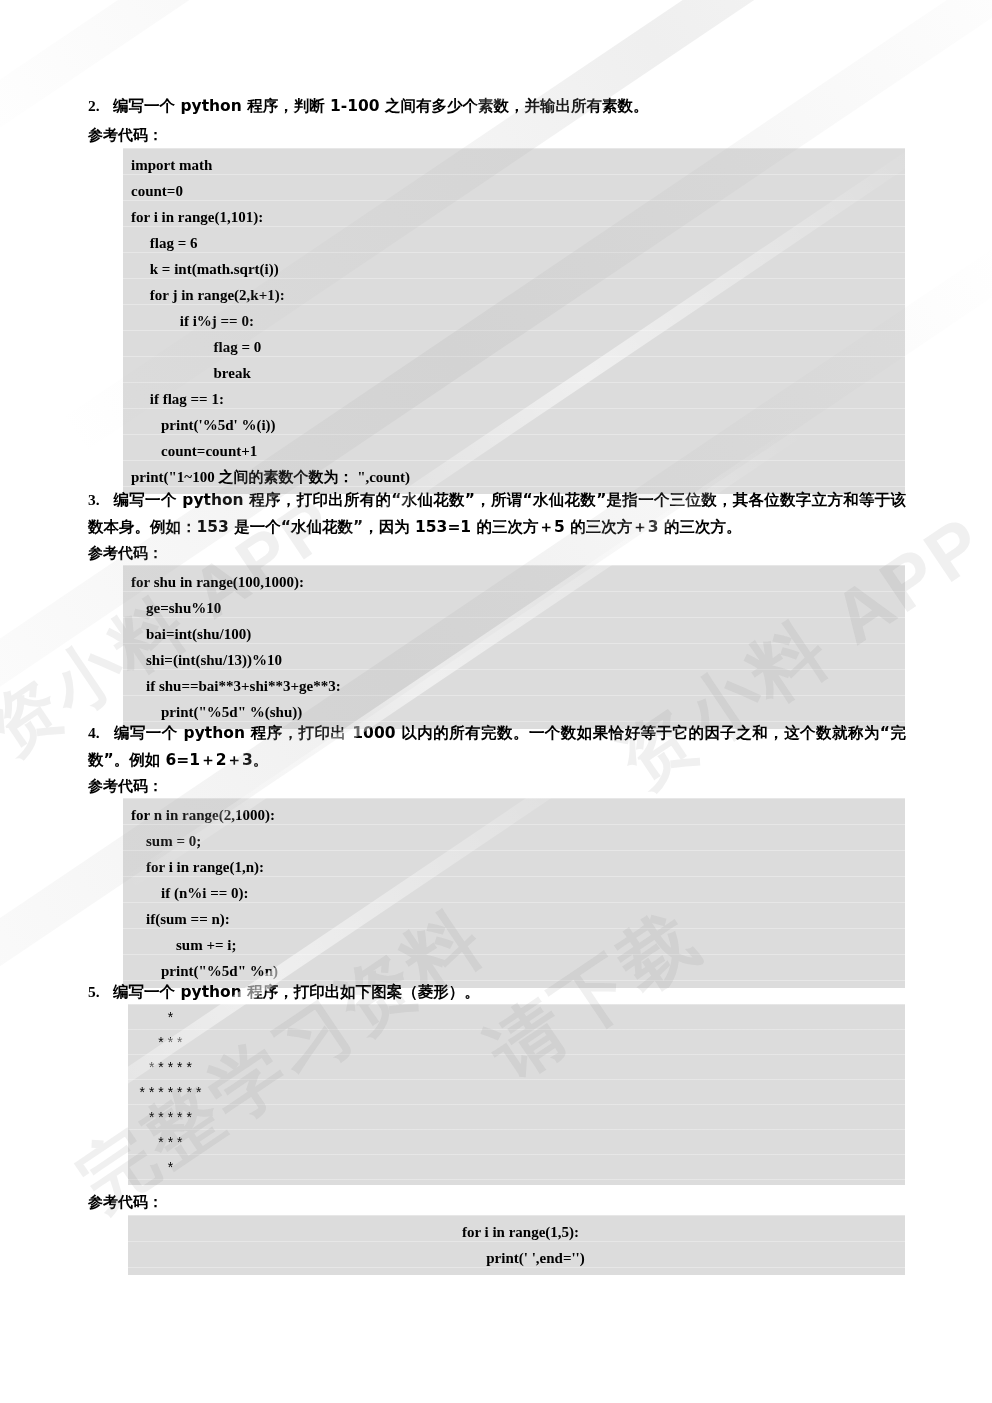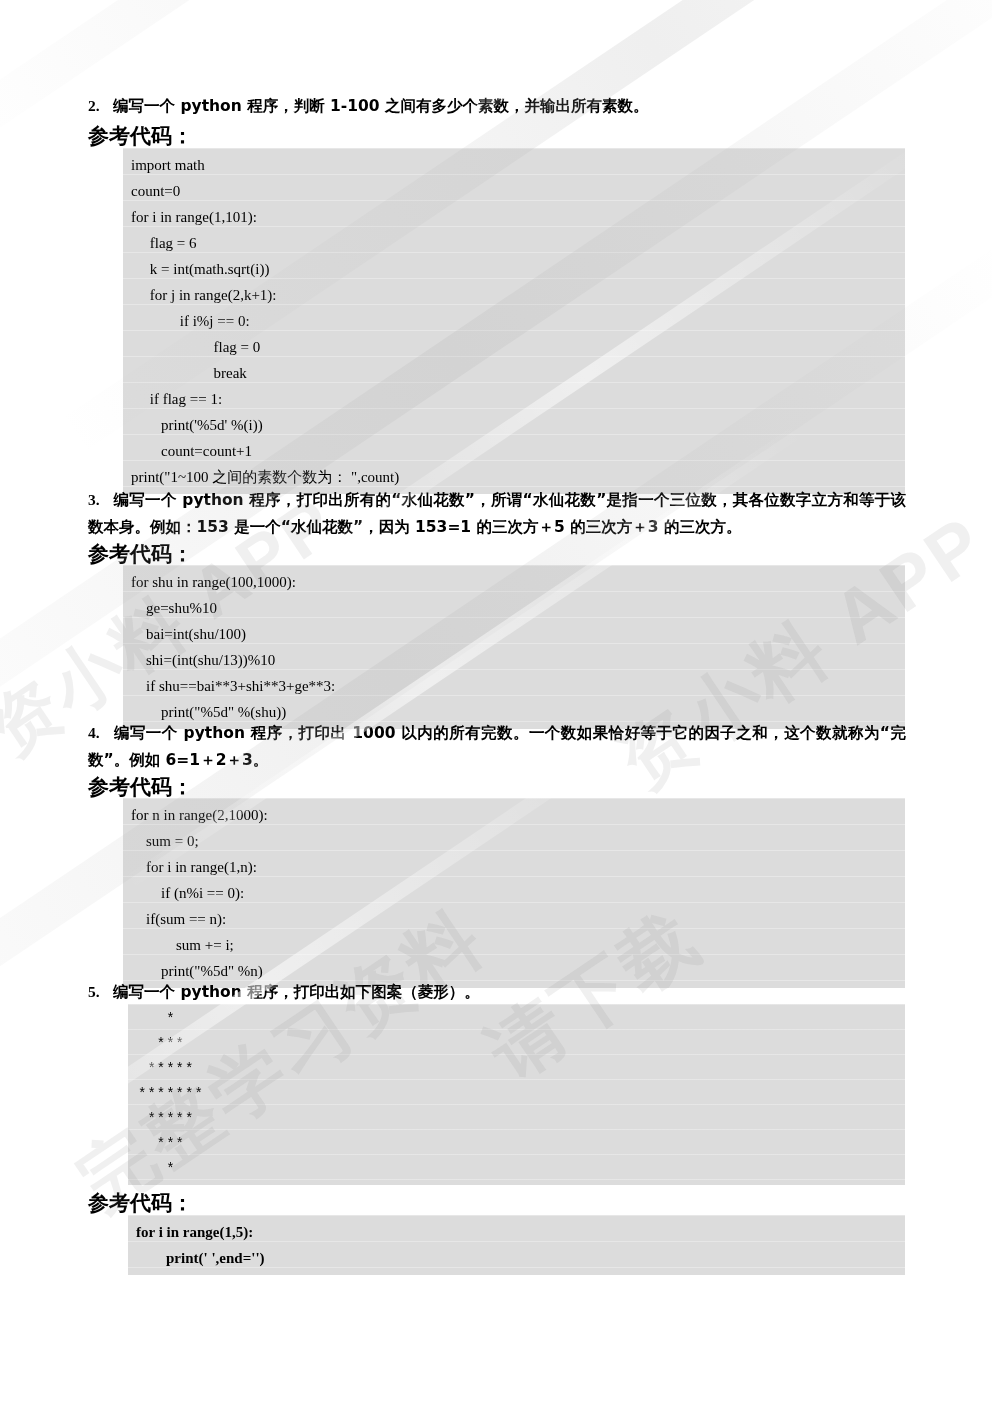--- a/index.html
+++ b/index.html
@@ -61,24 +61,24 @@
     line-height: 27px;
     text-align: justify;
     text-justify: inter-ideograph;
   }
   .para .num {
     font-family: "Liberation Serif", serif;
   }
   .label-ref {
     position: absolute;
     left: 88px;
-    font-size: 21px;
+    font-size: 15px;
     line-height: 27px;
     font-weight: 700;
-    font-family: Liberation Sans, sans-serif;
+    font-family: Liberation Serif, serif;
   }
   .heading-cn {
     font-family: "DejaVu Sans", "Liberation Sans", sans-serif;
     font-weight: 700;
   }
 
   
   .code-block {
     position: absolute;
     left: 123px;
@@ -94,22 +94,23 @@
         rgba(0,0,0,0) 26px);
   }
   .code-line {
     font-family: "Liberation Serif", "DejaVu Serif", serif;
     font-size: 15px;
     line-height: 26px;
     height: 26px;
     white-space: pre;
     padding-left: 8px;
     color: #000;
-  }
-  .code-block.bold .code-line { font-weight: 700; }
+    font-weight: bold;
+  }
+  .code-block.bold .code-line { font-weight: 700; text-align: center; }
 
   
   .pattern-block {
     position: absolute;
     left: 128px;
     width: 777px;
     background: #dcdcdc;
     box-sizing: border-box;
     padding: 3px 0 3px 0;
     background-image: repeating-linear-gradient(

